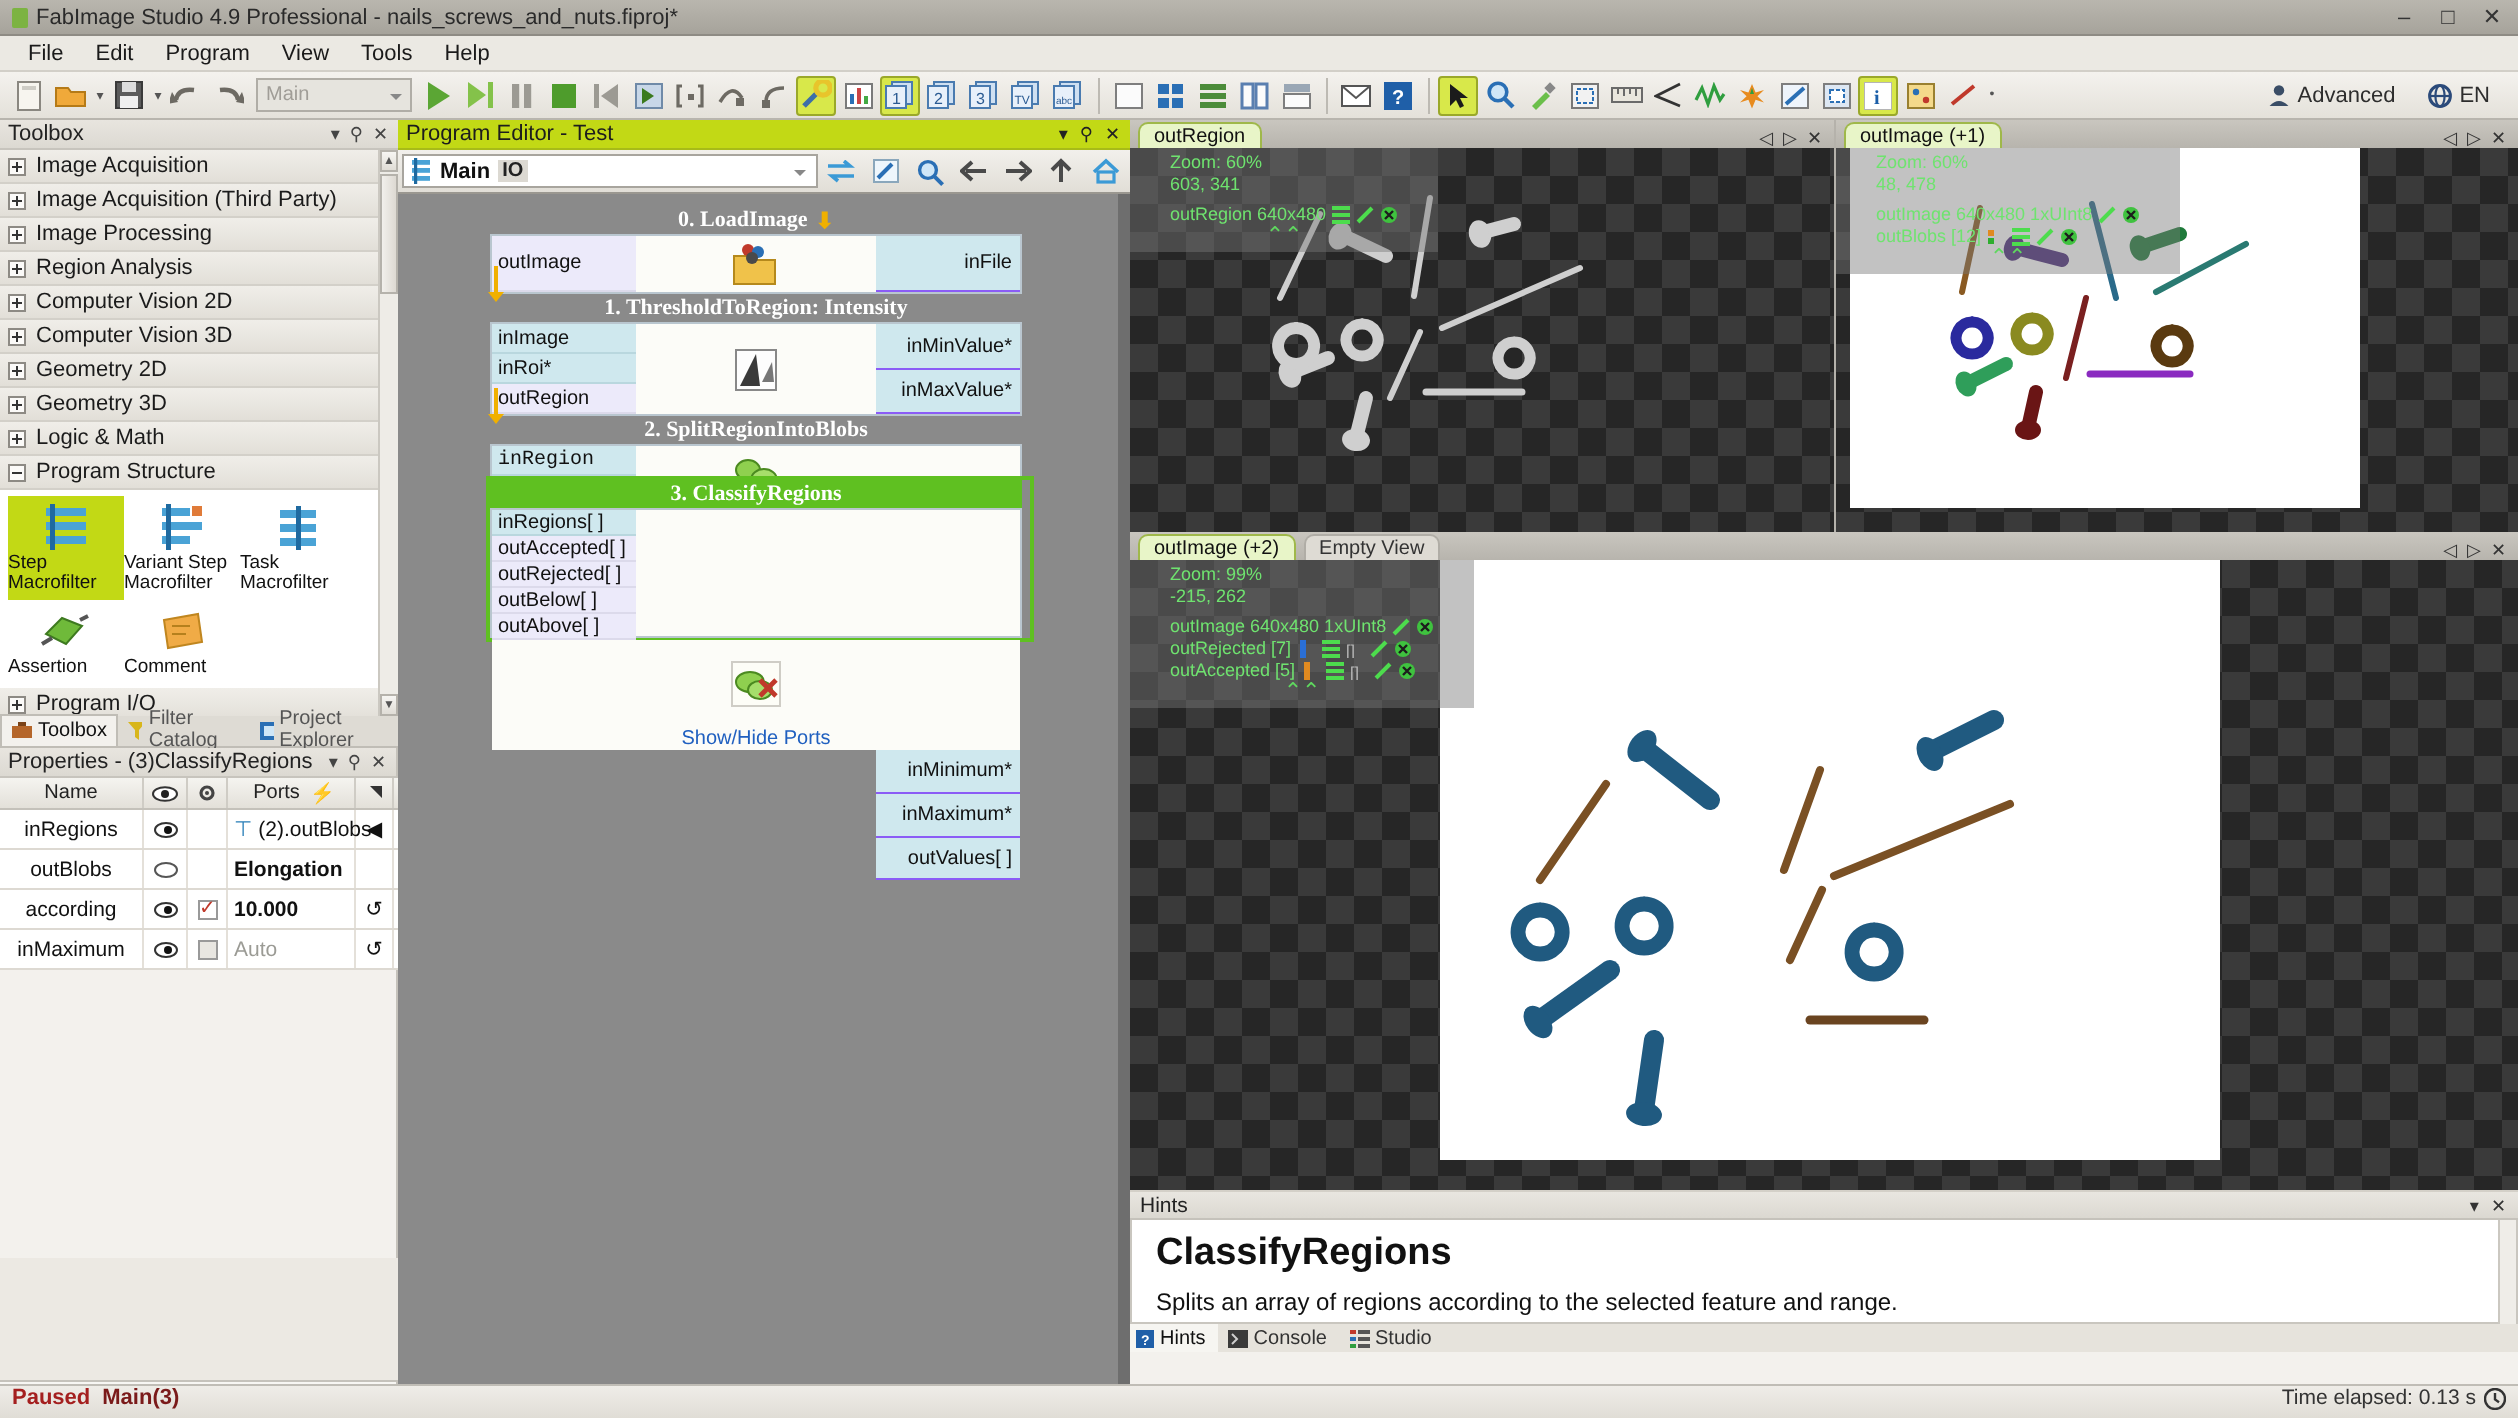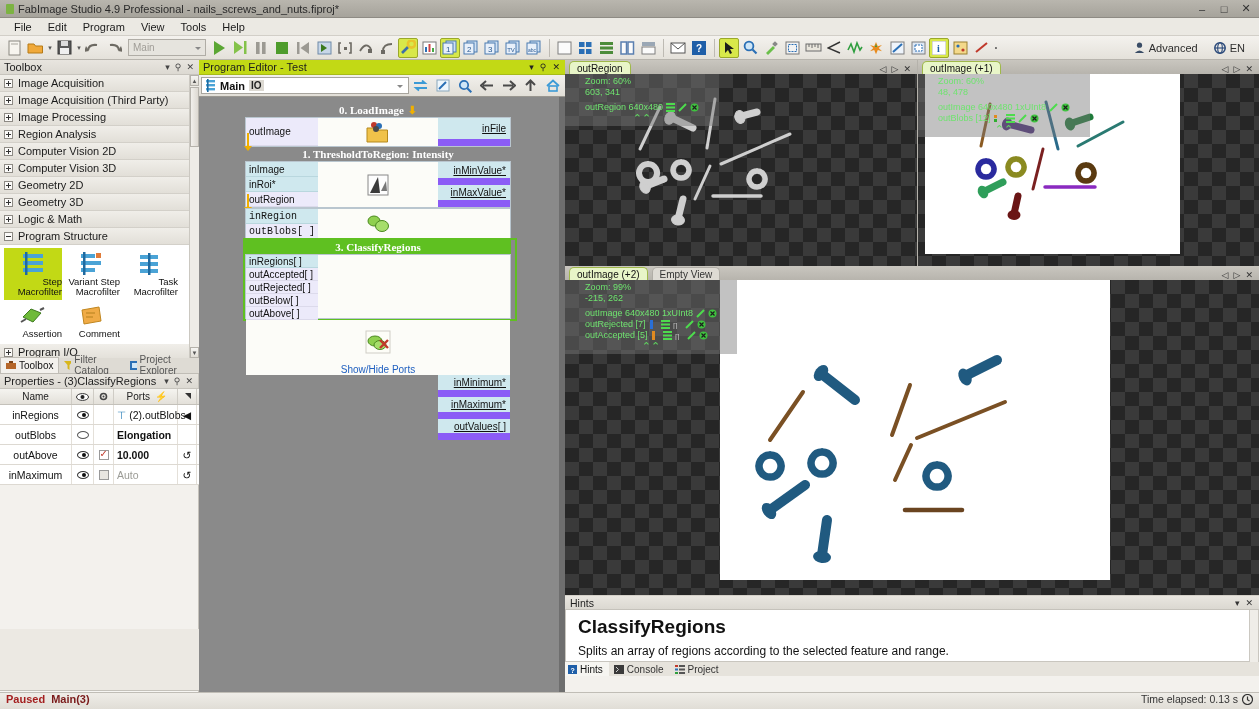--- a/index.html
+++ b/index.html
@@ -67,21 +67,21 @@
   .tbx-group {
     height:17px; background:linear-gradient(to bottom,#f0eee9,#e2dfd8);
     border-bottom:1px solid #d3d0c9; display:flex; align-items:center;
     font-size:11px; color:#1b1b1b; padding-left:4px; width:189px;
   }
   .exp { display:inline-block; width:9px;height:9px;border:1px solid #8d8a84; background:#fbfaf8; margin-right:5px;
          position:relative; flex:0 0 auto;}
   .exp::before{content:'';position:absolute;left:1px;top:3px;width:5px;height:1px;background:#333;}
   .exp.plus::after{content:'';position:absolute;left:3px;top:1px;width:1px;height:5px;background:#333;}
   .tbx-items { background:#fff; width:189px; padding:3px 2px 2px 4px; display:flex; flex-wrap:wrap; }
-  .tbx-cell { width:58px; text-align:right; padding:2px 0 3px; }
+  .tbx-cell { width:58px; text-align:left; padding:2px 0 3px; }
   .tbx-cell.sel { background:#c2d915; }
   .tbx-ic { height:27px; display:flex;align-items:center;justify-content:center;}
   .tbx-lbl { font-size:9.5px; line-height:10px; color:#111; }
   .tbx-scroll { position:absolute; right:0; top:15px; width:10px; height:283px; background:#eeece7; border-left:1px solid #cbc8c1;}
   .tbx-scroll .arw { height:11px; border:1px solid #b5b2ab; background:linear-gradient(to bottom,#f6f5f2,#e0ddd6); font-size:6px;
                      display:flex;align-items:center;justify-content:center;color:#555;}
   .tbx-scroll .thumb { position:absolute; top:12px; left:0; width:9px; height:60px;
                        background:linear-gradient(to right,#f2f0ec,#ddd9d2); border:1px solid #b5b2ab;}
 
   .dock-tabs { position:absolute; left:0; top:298px; width:199px; height:16px;
@@ -134,21 +134,21 @@
 
   .step { position:absolute; left:46px; width:266px; }
   .step-title { height:14px; display:flex; align-items:center; justify-content:center;
                 font-size:11px; font-weight:bold; color:#fff; font-family:"Liberation Serif", serif; }
   .step.sel .step-title { background:#5fc021; color:#fff; }
   .step-body { display:flex; border:1px solid #b9c6cf; background:#fcfcf8; position:relative;}
   .ports-l { width:72px; background:#eceafa;}
   .ports-r { width:72px; background:#cfe8ee; margin-left:auto;}
   .port { height:15px; display:flex; align-items:center; font-size:10px; color:#111; padding-left:3px;
           border-bottom:1px solid #dcdaeb; white-space:nowrap;}
-  .ports-r .port { justify-content:flex-end; padding-right:4px; border-bottom:7px solid #8b5cf6; background:#cfe8ee;text-decoration:underline;}
+  .ports-r .port { justify-content:flex-end; padding-right:4px; border-bottom:1px solid #8b5cf6; background:#cfe8ee;}
   .ports-l .port.in { background:#cfe8ee; border-bottom:1px solid #b9d7de;}
   .step-mid { flex:1; display:flex; flex-direction:column; align-items:center; justify-content:center; background:#fcfcf8; }
   .shp-link { font-size:10px; color:#2060c0; text-decoration:none; }
   .arrow-v { position:absolute; left:48px; width:2px; background:#f0b000; }
   .arrow-v::after{content:'';position:absolute;left:-3px;bottom:-4px;border-left:4px solid transparent;border-right:4px solid transparent;border-top:5px solid #f0b000;}
   .sel-frame { position:absolute; border:2px solid #5fc021; left:44px; }
 
   
   .views { position:absolute; left:565px; top:60px; width:694px; height:535px; background:#b5b2ab;}
   .view { position:absolute; background:#2a2a2a; }
@@ -697,21 +697,21 @@
           <div class="c-name">outBlobs</div>
           <div class="c-eye">
               <span class="eye hollow"></span>
             </div>
           <div class="c-gear"></div>
           <div class="c-val" style="font-weight:bold;">Elongation</div>
           <div class="c-end"></div>
         </div>
 
         <div class="prop-row">
-          <div class="c-name">outAbove</div>
+          <div class="c-name">according</div>
           <div class="c-eye">
               <span class="eye open"></span>
             </div>
           <div class="c-gear">
               <span class="chk on"></span>
             </div>
           <div class="c-val" style="font-weight:bold;">10.000</div>
           <div class="c-end recycle">↺</div>
         </div>
 
@@ -851,20 +851,21 @@
           <div class="ports-r">
             <div class="port" style="height:23px;">inMinValue*</div>
             <div class="port" style="height:22px;">inMaxValue*</div>
           </div>
         </div>
       </div>
 
       <div class="arrow-v" style="top:97px; height:14px;"></div>
 
       <div class="step" style="top:111px;">
+        <div class="step-title">2. SplitRegionIntoBlobs</div>
         <div class="step-body" style="height:32px;font-family:Liberation Mono, monospace;">
           <div class="ports-l">
             <div class="port in">inRegion</div>
             <div class="port">outBlobs[ ]</div>
           </div>
           <div class="step-mid">
             <svg width="24" height="22">
                 <ellipse cx="8" cy="8" rx="6" ry="5" fill="#8fd04f" stroke="#4b8a20"></ellipse>
                 <ellipse cx="16" cy="13" rx="6.5" ry="5.5" fill="#a6de6b" stroke="#4b8a20"></ellipse>
               </svg>
@@ -1159,21 +1160,21 @@
       </div>
       <div class="htab">
         <svg width="10" height="9">
             <rect x="0" y="0" width="3" height="2" fill="#c0392b"></rect>
             <rect x="4" y="0" width="6" height="2" fill="#555"></rect>
             <rect x="0" y="3.5" width="3" height="2" fill="#2a6fb5"></rect>
             <rect x="4" y="3.5" width="6" height="2" fill="#555"></rect>
             <rect x="0" y="7" width="3" height="2" fill="#2f9e3f"></rect>
             <rect x="4" y="7" width="6" height="2" fill="#555"></rect>
           </svg>
-        <span>Project</span>
+        <span>Studio</span>
       </div>
     </div>
   </div>
 
   <div class="statusbar">
     <span class="st-paused">Paused</span>
     <span class="st-main">Main(3)</span>
     <span class="st-right">
       <span>Time elapsed: 0.13 s</span>
       <svg width="11" height="11">

